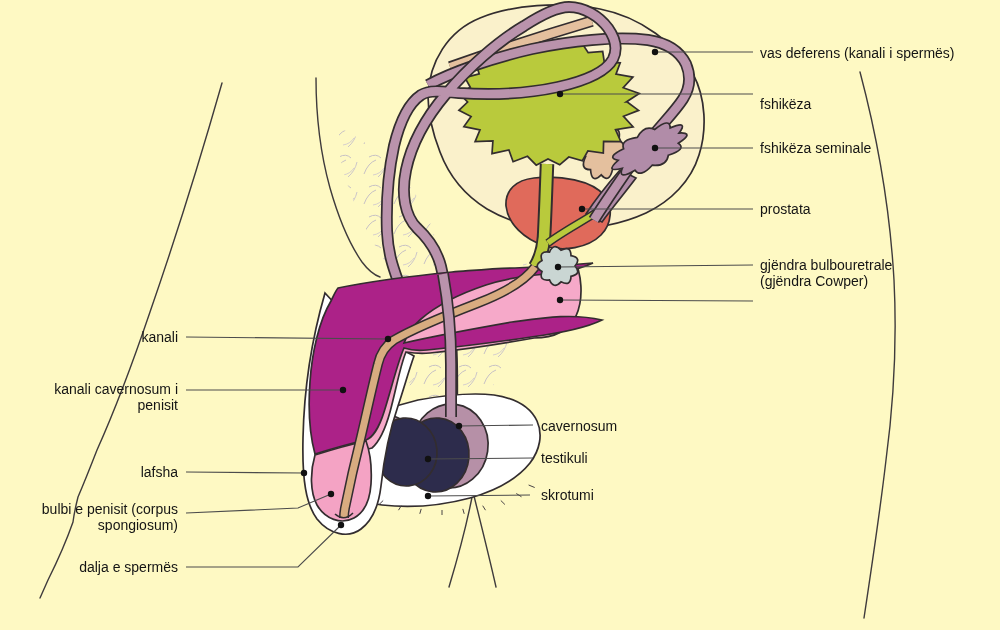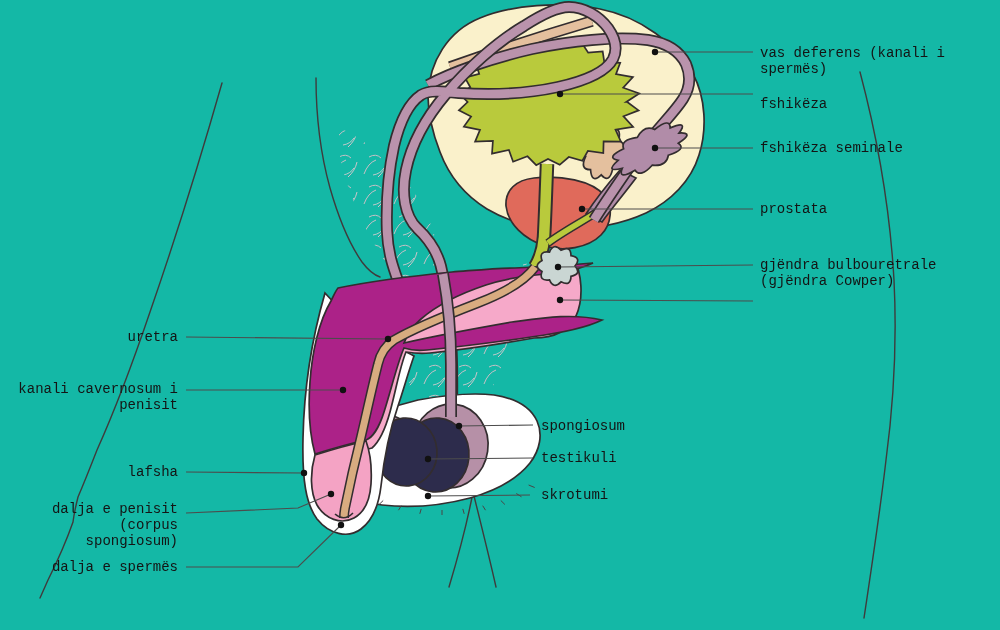--- a/index.html
+++ b/index.html
@@ -1,17 +1,17 @@
 <!DOCTYPE html>
 <html><head>
 <meta charset="utf-8">
 <style>
   html,body{margin:0;padding:0;background:#ffffff;}
-  #stage{position:relative;width:1000px;height:630px;background:#14b8a6;overflow:hidden;
-         font-family:Liberation Mono, monospace;}
+  #stage{position:relative;width:1000px;height:630px;background:#fef9c3;overflow:hidden;
+         font-family:Liberation Sans, sans-serif;}
   svg{position:absolute;left:0;top:0;}
   .outl{stroke:#332d2f;stroke-width:1.7;}
   .bodyline{fill:none;stroke:#3f3b3c;stroke-width:1.4;stroke-linecap:round;}
   .leader{fill:none;stroke:#4c4c4c;stroke-width:1.1;}
   .dot{fill:#111111;stroke:none;}
   .tube-out{fill:none;stroke:#332d2f;stroke-width:12;stroke-linecap:butt;}
   .tube-in{fill:none;stroke-width:8.6;stroke-linecap:butt;}
   .band-out{fill:none;stroke:#332d2f;stroke-width:11.5;}
   .band-in{fill:none;stroke-width:8.2;}
   .ur-out{fill:none;stroke:#332d2f;stroke-width:14.5;}
@@ -157,23 +157,23 @@
     <circle class="dot" cx="341" cy="525" r="3.2"></circle>
   </g>
 </svg>
 
   <div class="lbl lbl-r" style="top:45px">vas deferens (kanali i spermës)</div>
   <div class="lbl lbl-r" style="top:96px">fshikëza</div>
   <div class="lbl lbl-r" style="top:140px">fshikëza seminale</div>
   <div class="lbl lbl-r" style="top:201px">prostata</div>
   <div class="lbl lbl-r" style="top:257px">gjëndra bulbouretrale
 (gjëndra Cowper)</div>
-  <div class="lbl lbl-m" style="top:418px">spongiosum</div>
+  <div class="lbl lbl-m" style="top:418px">cavernosum</div>
   <div class="lbl lbl-m" style="top:450px">testikuli</div>
   <div class="lbl lbl-m" style="top:487px">skrotumi</div>
-  <div class="lbl lbl-l" style="top:329px">uretra</div>
+  <div class="lbl lbl-l" style="top:329px">kanali</div>
   <div class="lbl lbl-l" style="top:381px">kanali cavernosum i
 penisit</div>
   <div class="lbl lbl-l" style="top:464px">lafsha</div>
-  <div class="lbl lbl-l" style="top:501px">dalja e penisit (corpus
+  <div class="lbl lbl-l" style="top:501px">bulbi e penisit (corpus
 spongiosum)</div>
   <div class="lbl lbl-l" style="top:559px">dalja e spermës</div>
 </div>
 
 </body></html>

